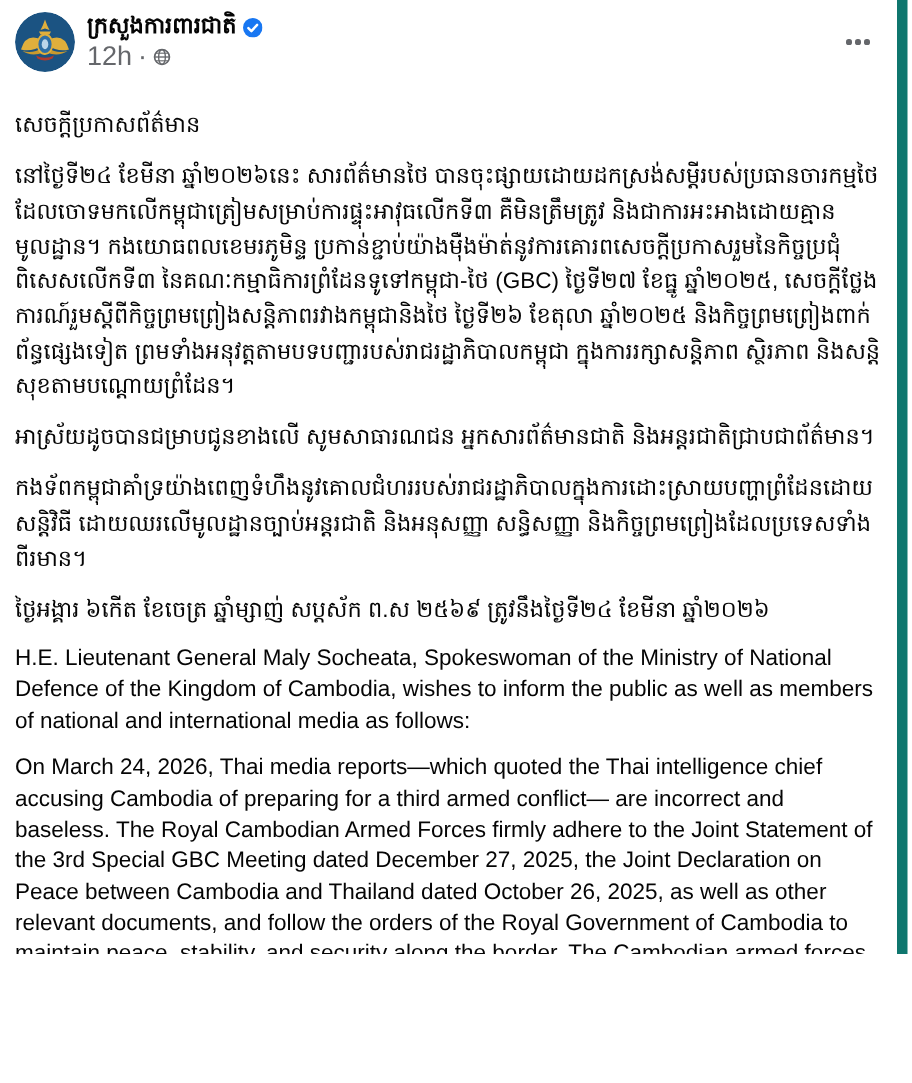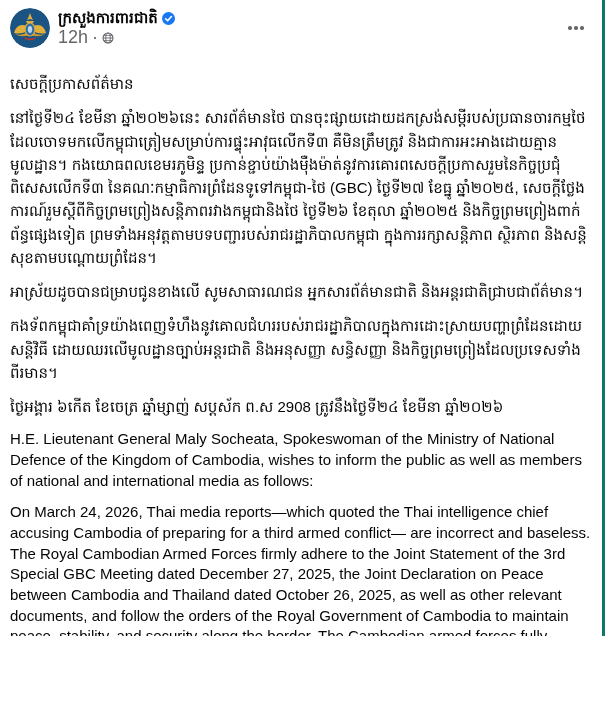--- a/index.html
+++ b/index.html
@@ -6,21 +6,21 @@
     margin: 0;
     padding: 0;
     background: #ffffff;
     font-family: "Liberation Sans", "DejaVu Sans", sans-serif;
   }
   .post-card {
     position: relative;
     width: 605px;
     height: 636px;
     background: #ffffff;
-    border-right: 3px solid #0f766e;
+    border-right: 7px solid #0f766e;
     overflow: hidden;
     box-sizing: border-box;
   }
   
   .post-header {
     display: flex;
     align-items: flex-start;
     padding: 8px 10px 0 10px;
   }
   .avatar-btn {
@@ -157,18 +157,18 @@
       <span class="dot"></span>
     </button>
 
   </div>
 
   <div class="post-body">
       <div class="para km">សេចក្តីប្រកាសព័ត៌មាន</div>
       <div class="para km">នៅថ្ងៃទី២៤ ខែមីនា ឆ្នាំ២០២៦នេះ សារព័ត៌មានថៃ បានចុះផ្សាយដោយដកស្រង់សម្ដីរបស់ប្រធានចារកម្មថៃដែលចោទមកលើកម្ពុជាត្រៀមសម្រាប់ការផ្ទុះអាវុធលើកទី៣ គឺមិនត្រឹមត្រូវ និងជាការអះអាងដោយគ្មានមូលដ្ឋាន។ កងយោធពលខេមរភូមិន្ទ ប្រកាន់ខ្ជាប់យ៉ាងម៉ឺងម៉ាត់នូវការគោរពសេចក្តីប្រកាសរួមនៃកិច្ចប្រជុំពិសេសលើកទី៣ នៃគណៈកម្មាធិការព្រំដែនទូទៅកម្ពុជា-ថៃ (GBC) ថ្ងៃទី២៧ ខែធ្នូ ឆ្នាំ២០២៥, សេចក្តីថ្លែងការណ៍រួមស្តីពីកិច្ចព្រមព្រៀងសន្តិភាពរវាងកម្ពុជានិងថៃ ថ្ងៃទី២៦ ខែតុលា ឆ្នាំ២០២៥ និងកិច្ចព្រមព្រៀងពាក់ព័ន្ធផ្សេងទៀត ព្រមទាំងអនុវត្តតាមបទបញ្ជារបស់រាជរដ្ឋាភិបាលកម្ពុជា ក្នុងការរក្សាសន្តិភាព ស្ថិរភាព និងសន្តិសុខតាមបណ្ដោយព្រំដែន។</div>
       <div class="para km">អាស្រ័យដូចបានជម្រាបជូនខាងលើ សូមសាធារណជន អ្នកសារព័ត៌មានជាតិ និងអន្តរជាតិជ្រាបជាព័ត៌មាន។</div>
       <div class="para km">កងទ័ពកម្ពុជាគាំទ្រយ៉ាងពេញទំហឹងនូវគោលជំហររបស់រាជរដ្ឋាភិបាលក្នុងការដោះស្រាយបញ្ហាព្រំដែនដោយសន្តិវិធី ដោយឈរលើមូលដ្ឋានច្បាប់អន្តរជាតិ និងអនុសញ្ញា សន្ធិសញ្ញា និងកិច្ចព្រមព្រៀងដែលប្រទេសទាំងពីរមាន។</div>
-      <div class="para km">ថ្ងៃអង្គារ ៦កើត ខែចេត្រ ឆ្នាំម្សាញ់ សប្តស័ក ព.ស 2908 ត្រូវនឹងថ្ងៃទី២៤ ខែមីនា ឆ្នាំ២០២៦</div>
+      <div class="para km">ថ្ងៃអង្គារ ៦កើត ខែចេត្រ ឆ្នាំម្សាញ់ សប្តស័ក ព.ស ២៥៦៩ ត្រូវនឹងថ្ងៃទី២៤ ខែមីនា ឆ្នាំ២០២៦</div>
       <div class="para en">H.E. Lieutenant General Maly Socheata, Spokeswoman of the Ministry of National Defence of the Kingdom of Cambodia, wishes to inform the public as well as members of national and international media as follows:</div>
       <div class="para en">On March 24, 2026, Thai media reports—which quoted the Thai intelligence chief accusing Cambodia of preparing for a third armed conflict— are incorrect and baseless. The Royal Cambodian Armed Forces firmly adhere to the Joint Statement of the 3rd Special GBC Meeting dated December 27, 2025, the Joint Declaration on Peace between Cambodia and Thailand dated October 26, 2025, as well as other relevant documents, and follow the orders of the Royal Government of Cambodia to maintain peace, stability, and security along the border. The Cambodian armed forces fully support the Royal Government's position on resolving border issues peacefully, based on international law and the conventions, treaties, and existing agreements between the two countries.</div>
     </div>
 
 </div>
 
 </body></html>

